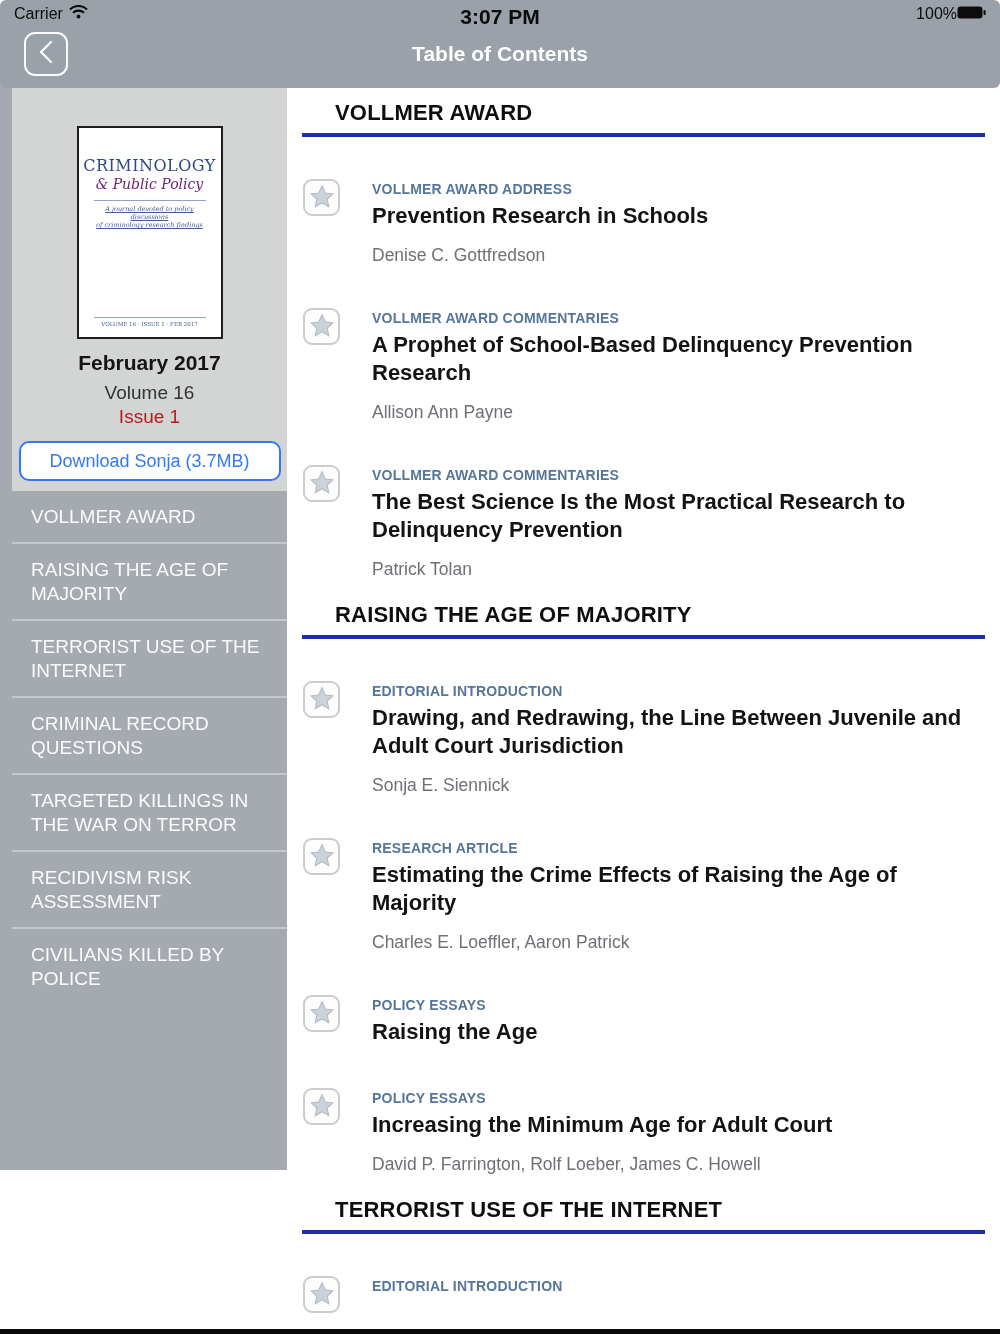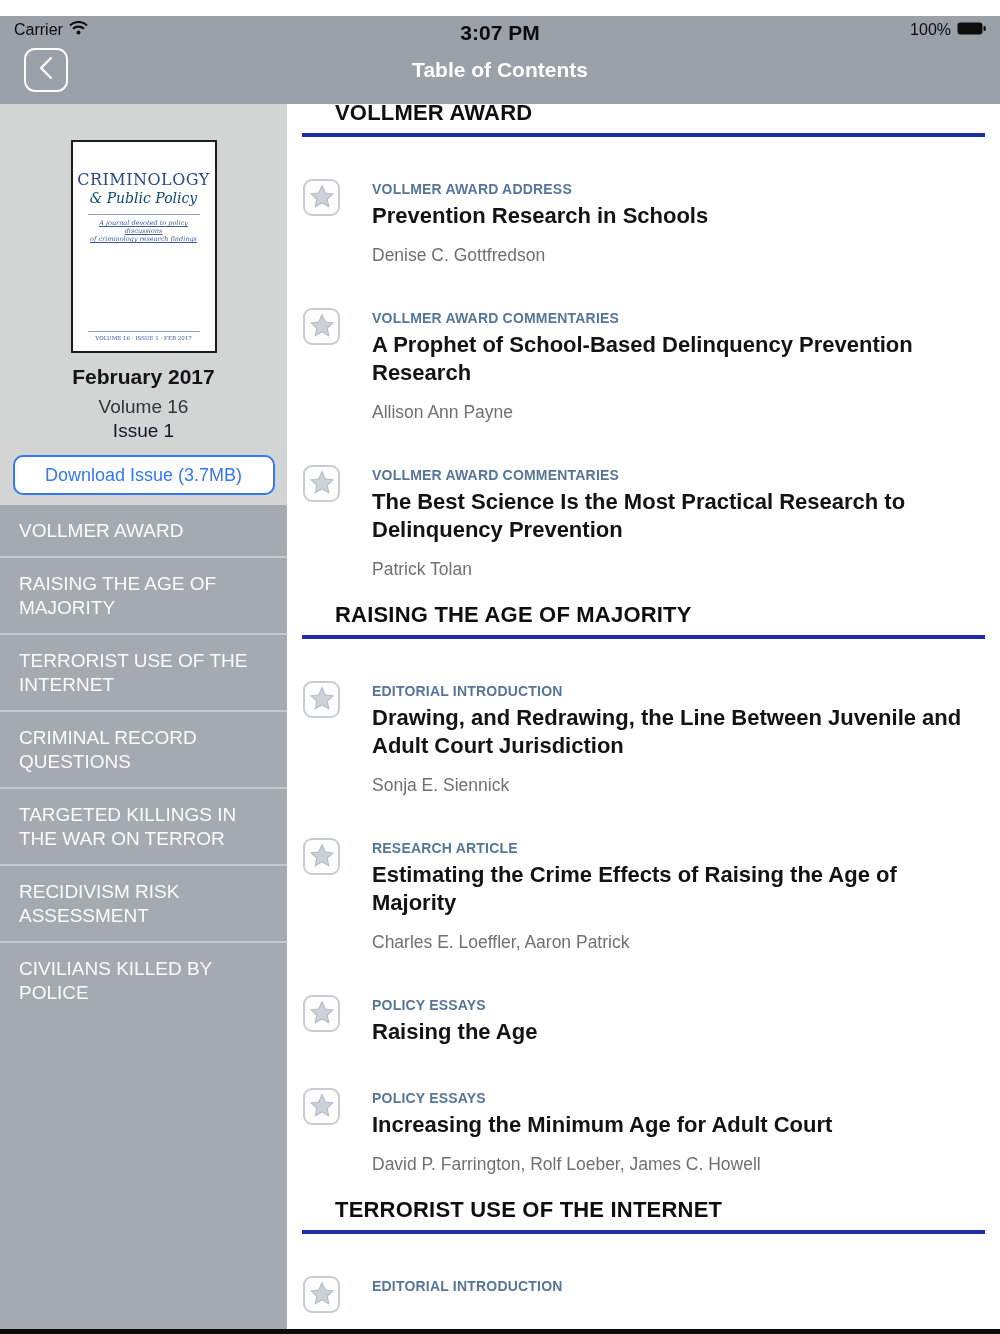--- a/index.html
+++ b/index.html
@@ -1,41 +1,41 @@
 <!DOCTYPE html>
 <html><head>
 <meta charset="utf-8">
 <style>
   * { margin:0; padding:0; box-sizing:border-box; }
   html,body { width:1000px; height:1334px; overflow:hidden; }
   body { font-family:"Liberation Sans", sans-serif; background:#fff; position:relative; }
 
   
-  .topbar { position:absolute; top:16px; left:0; width:1000px; height:88px; background:#9aa1a8; z-index:5; }
+  .topbar { position:absolute; top:0; left:0; width:1000px; height:88px; background:#9aa1a8; z-index:5;border-radius:6px; }
   .statusbar { position:absolute; top:0; left:0; width:100%; height:28px; display:flex; align-items:center; justify-content:space-between; padding:0 14px; color:#0c0c0c; font-size:16px; }
   .status-left { display:flex; align-items:center; gap:6px; }
   .status-time { position:absolute; left:50%; transform:translateX(-50%); top:5px; font-weight:bold; font-size:21px; }
-  .status-right { display:flex; align-items:center; gap:6px; }
+  .status-right { display:flex; align-items:center; }
   .back-btn { position:absolute; left:24px; top:32px; width:44px; height:44px; border:2px solid #fdfdfd; border-radius:11px; display:flex; align-items:center; justify-content:center; background:transparent; cursor:pointer; }
   .nav-title { position:absolute; top:42px; left:0; width:100%; text-align:center; color:#fff; font-size:21px; font-weight:bold; }
 
   
-  .sidebar { position:absolute; top:88px; left:0; width:287px; height:1246px; background:#a4aaaf; }
+  .sidebar { position:absolute; top:74px; left:0; width:287px; height:1096px; background:#a4aaaf;padding-left:12px; }
   .sidebar-top { width:100%; height:417px; background:#d3d4d4; display:flex; flex-direction:column; align-items:center; }
   .cover { margin-top:52px; width:146px; height:213px; background:#fff; border:2px solid #1d1d1d; display:flex; flex-direction:column; align-items:center; padding:28px 8px 10px 8px; }
   .cover-title1 { font-family:"DejaVu Serif", serif; color:#2b4a86; font-size:16px; letter-spacing:.5px; }
-  .cover-title2 { font-family:"DejaVu Serif", serif; font-style:italic; color:#0c4a6e; font-size:14px; margin-top:1px; }
+  .cover-title2 { font-family:"DejaVu Serif", serif; font-style:italic; color:#701a75; font-size:14px; margin-top:1px; }
   .cover-rule { width:112px; height:1px; background:#8fa3c4; margin-top:8px; }
   .cover-sub { font-family:"DejaVu Serif", serif; font-style:italic; color:#3d5a92; font-size:6.5px; text-align:center; margin-top:4px; line-height:8px; white-space:pre-line;text-decoration:underline; }
   .cover-spacer { flex:1; }
   .cover-foot-rule { width:112px; height:1px; background:#8fa3c4; }
   .cover-foot { font-family:"DejaVu Serif", serif; color:#3d5a92; font-size:5.5px; margin-top:3px; }
   .issue-date { margin-top:12px; font-size:21px; font-weight:bold; color:#141416; }
   .issue-vol { margin-top:7px; font-size:19px; color:#333437; }
-  .issue-no { margin-top:2px; font-size:19px; color:#0f172a; }
+  .issue-no { margin-top:2px; font-size:19px; color:#b91c1c; }
   .download-btn { margin-top:13px; width:262px; height:40px; background:#fff; border:2px solid #3478f6; border-radius:10px; color:#3478f6; font-size:18px; display:flex; align-items:center; justify-content:center; cursor:pointer; font-family:"Liberation Sans", sans-serif; }
   .side-nav { width:100%; }
   .side-nav-item { padding:14px 20px 13px 19px; color:#fbfbfb; font-size:19px; line-height:24px; border-bottom:2px solid #c3c8cb; cursor:pointer; }
   .side-nav-item:last-child { border-bottom:none; }
 
   
   .content { position:absolute; top:88px; left:287px; width:713px; height:1246px; background:#fff; overflow:hidden; padding-top:12px; }
   .section-header { margin:22px 15px 0 15px; }
   .section-header:first-child { margin-top:0; }
   .section-title { margin-left:33px; font-size:22px; font-weight:bold; color:#0e0e0e; letter-spacing:.2px; }
@@ -94,21 +94,21 @@
       <div class="cover-rule"></div>
       <div class="cover-sub">A journal devoted to policy discussions
 of criminology research findings</div>
       <div class="cover-spacer"></div>
       <div class="cover-foot-rule"></div>
       <div class="cover-foot">VOLUME 16 · ISSUE 1 · FEB 2017</div>
     </div>
     <div class="issue-date">February 2017</div>
     <div class="issue-vol">Volume 16</div>
     <div class="issue-no">Issue 1</div>
-    <button class="download-btn">Download Issue (3.7MB)</button>
+    <button class="download-btn">Download Sonja (3.7MB)</button>
   </div>
   <div class="side-nav">
   <div class="side-nav-item">VOLLMER AWARD</div>
 
   <div class="side-nav-item">RAISING THE AGE OF MAJORITY</div>
 
   <div class="side-nav-item">TERRORIST USE OF THE INTERNET</div>
 
   <div class="side-nav-item">CRIMINAL RECORD QUESTIONS</div>
 

